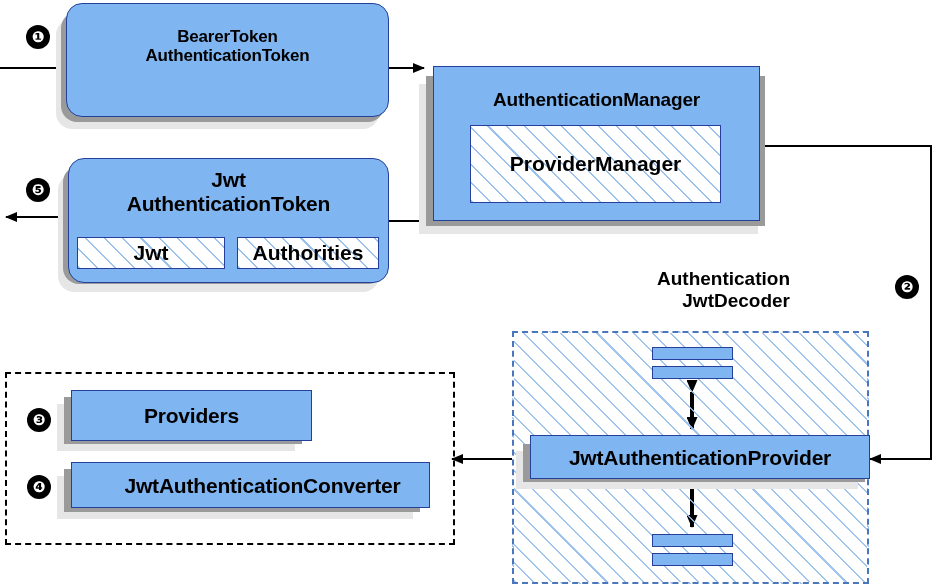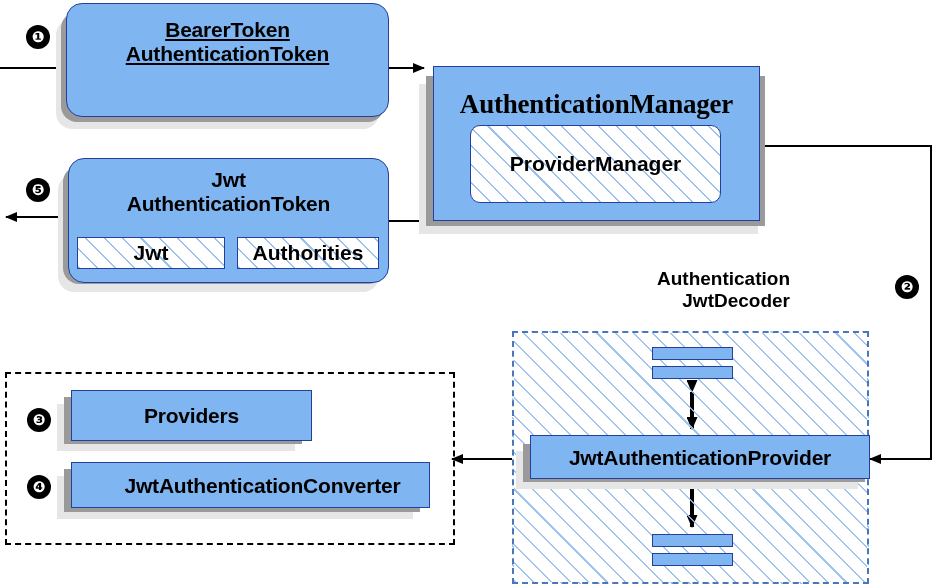--- a/index.html
+++ b/index.html
@@ -166,30 +166,30 @@
 
   <div class="shadow-light" style="left:57px;top:476px;width:356px;height:43px;"></div>
   <div class="shadow-dark" style="left:64px;top:469px;width:356px;height:43px;"></div>
   <div class="comp" style="left:71px;top:462px;width:359px;height:46px;">
     <div class="comp-title" style="top:11px;font-size:21px;padding-left:24px;">JwtAuthenticationConverter</div>
   </div>
 
   <div class="shadow-light" style="left:419px;top:84px;width:339px;height:150px;"></div>
   <div class="shadow-dark" style="left:426px;top:76px;width:339px;height:150px;"></div>
   <div class="comp" style="left:433px;top:66px;width:327px;height:155px;">
-    <div class="comp-title" style="top:22px;font-size:27px;font-family:Liberation Serif, serif;">AuthenticationManager</div>
-    <div class="hatch" style="left:36px;top:58px;width:251px;height:78px;font-size:21px;border-radius:10px;">
+    <div class="comp-title" style="top:22px;font-size:19px;">AuthenticationManager</div>
+    <div class="hatch" style="left:36px;top:58px;width:251px;height:78px;font-size:21px;">
       <span>ProviderManager</span>
     </div>
   </div>
 
   <div class="shadow-light rounded" style="left:56px;top:19px;width:323px;height:110px;border-radius:16px;"></div>
   <div class="shadow-dark rounded" style="left:61px;top:12px;width:323px;height:110px;border-radius:16px;"></div>
   <div class="comp rounded" style="left:66px;top:3px;width:323px;height:114px;">
-    <div class="comp-title" style="top:14px;font-size:21px;text-decoration:underline;">
+    <div class="comp-title" style="top:23px;font-size:17px;">
       <div>BearerToken</div>
       <div>AuthenticationToken</div>
     </div>
   </div>
 
   <div class="shadow-light rounded" style="left:58px;top:174px;width:321px;height:118px;border-radius:16px;"></div>
   <div class="shadow-dark rounded" style="left:63px;top:166px;width:321px;height:118px;border-radius:16px;"></div>
   <div class="comp rounded" style="left:68px;top:158px;width:321px;height:125px;">
     <div class="comp-title" style="top:9px;font-size:21px;">
       <div>Jwt</div>

